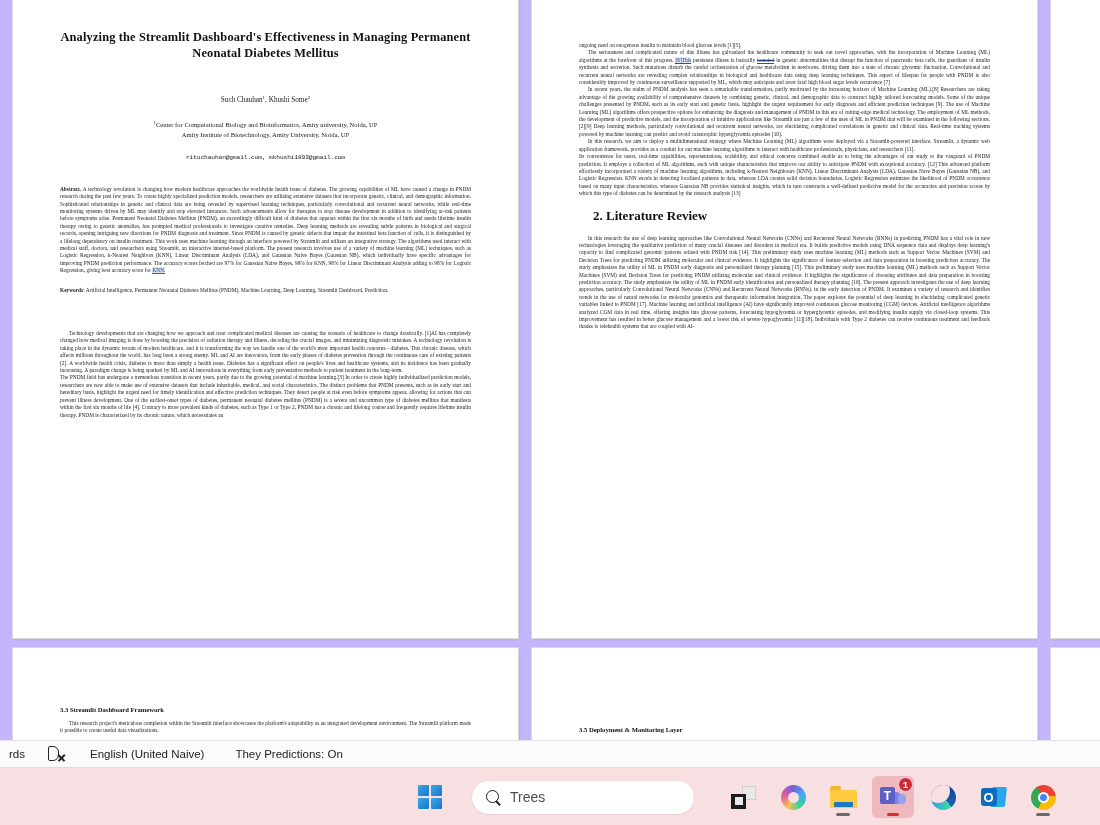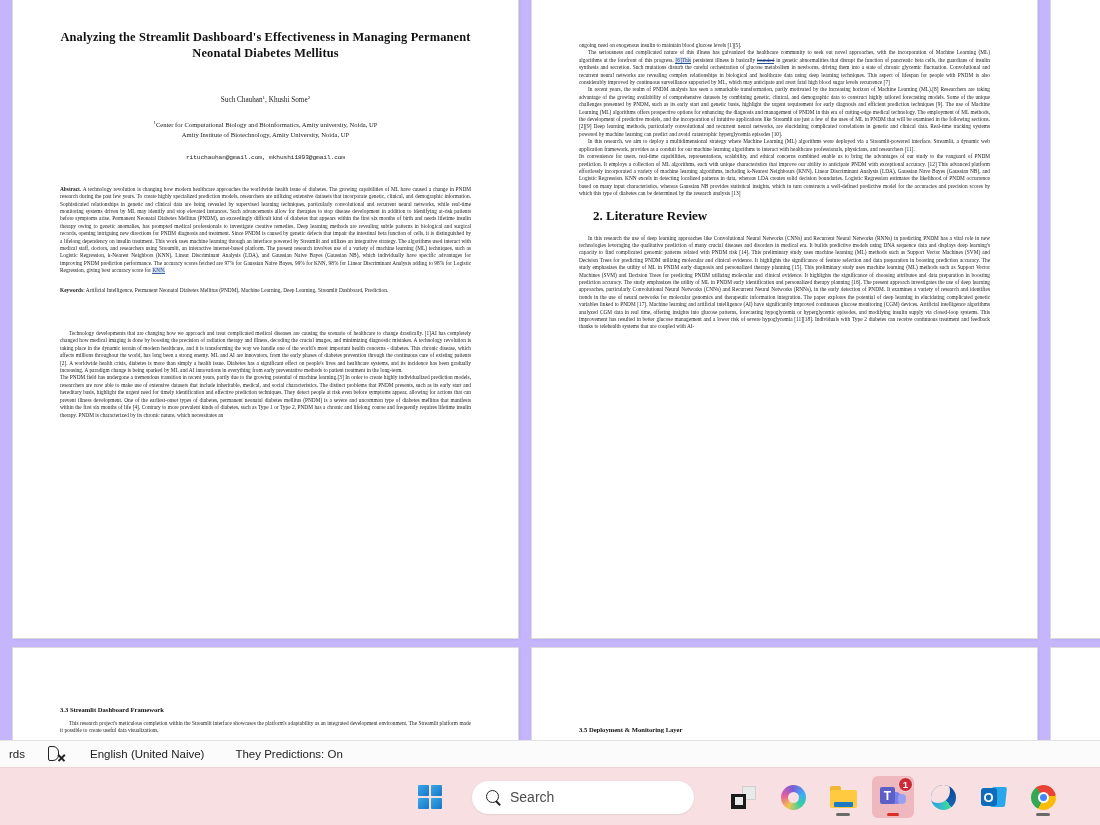--- a/index.html
+++ b/index.html
@@ -273,21 +273,21 @@
   <div id="tb-center">
     <div class="win-logo">
         <i></i>
         <i></i>
         <i></i>
         <i></i>
       </div>
     <div style="width:14px"></div>
     <div class="search-pill">
       <span class="mag"></span>
-      <span>Search</span>
+      <span>Trees</span>
     </div>
     <div style="width:12px"></div>
 
     <div class="tb-app">
       <span class="ic-taskview">
           <span class="b"></span>
           <span class="a"></span>
         </span>
     </div>
     <div class="tb-app">

